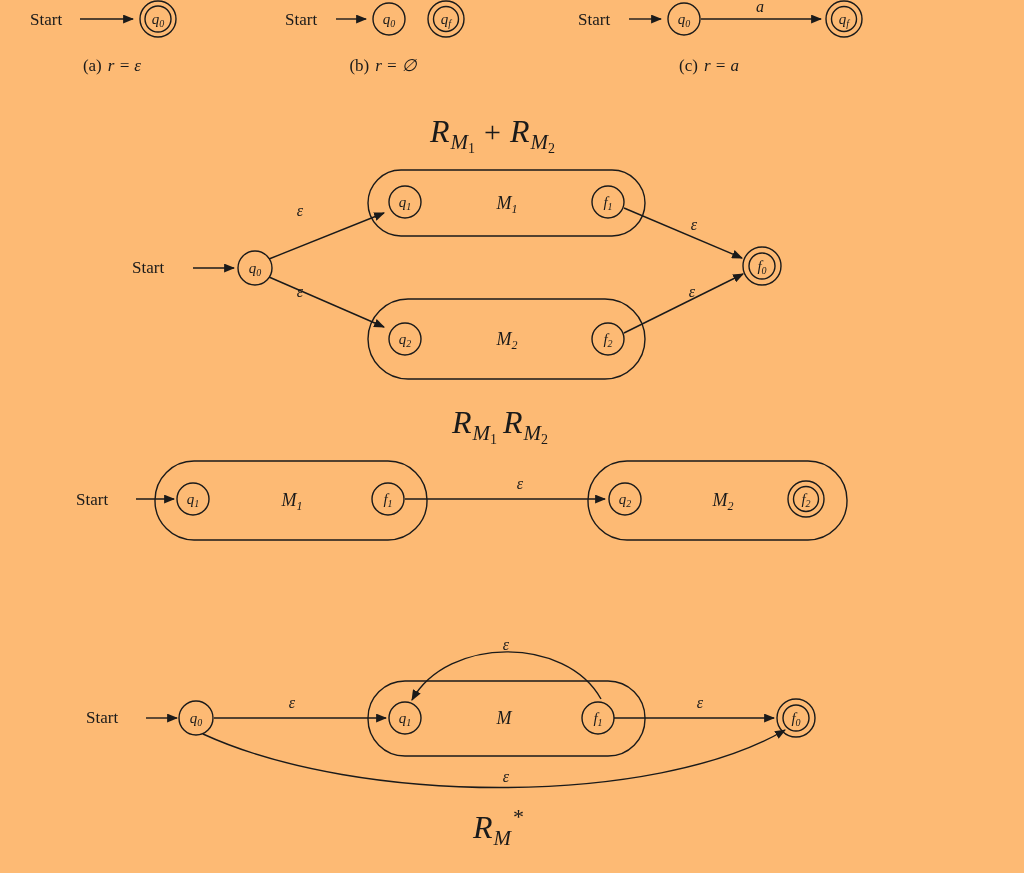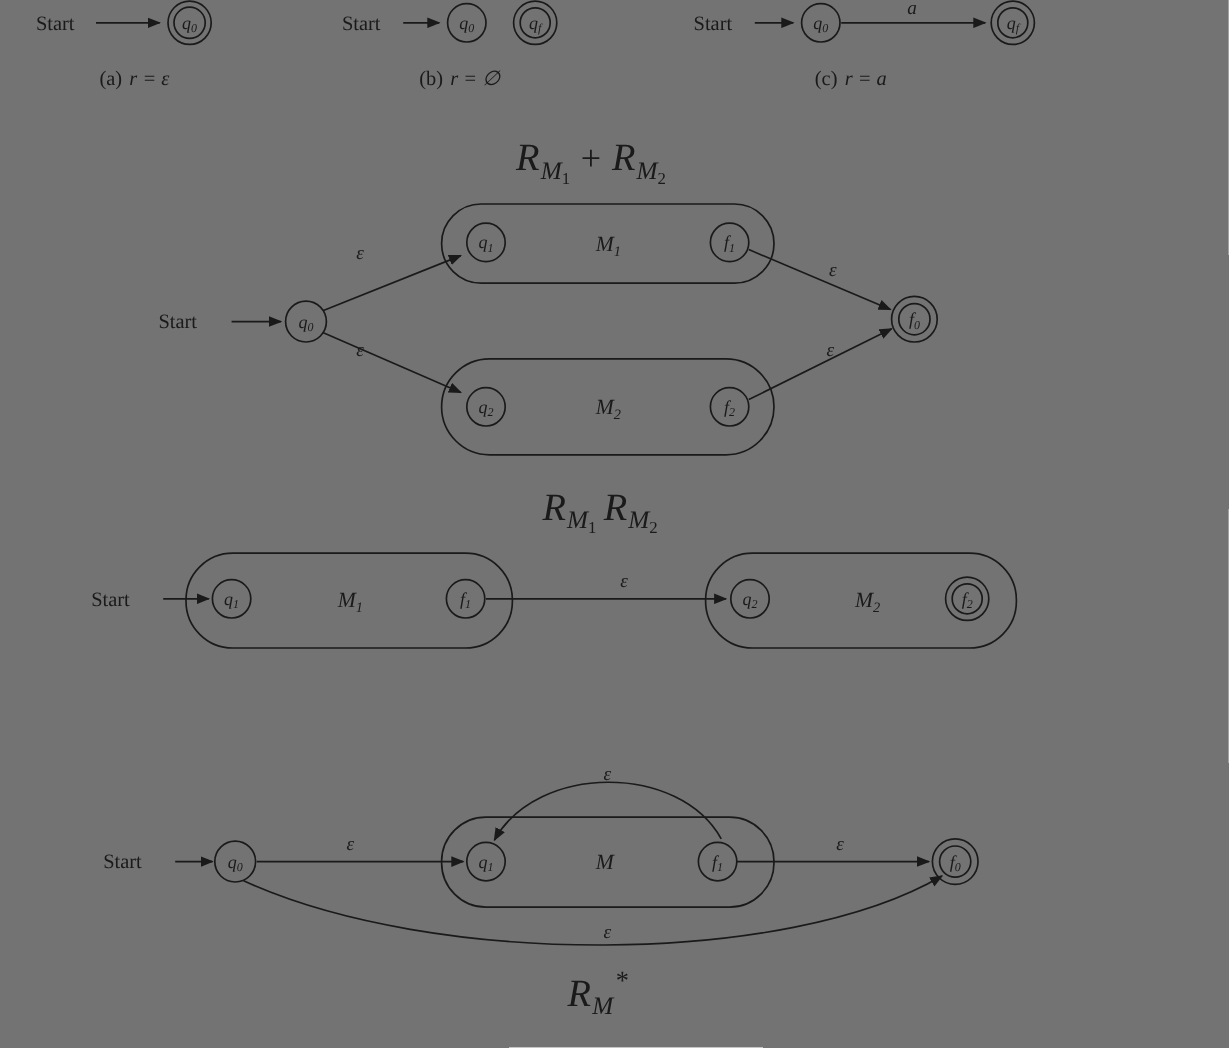--- a/index.html
+++ b/index.html
@@ -1,16 +1,16 @@
 <!DOCTYPE html>
 <html><head>
 <meta charset="utf-8">
 <style>
   html, body { margin: 0; padding: 0; background: #ffffff; }
-  .page { position: relative; width: 1024px; height: 873px; background: #737373; overflow: hidden; }
+  .page { position: relative; width: 1024px; height: 873px; background: #fdba74; overflow: hidden; }
   svg { display: block; }
   text { fill: #1a1a1a; font-family: "Liberation Serif", "DejaVu Serif", serif; }
   .lbl      { font-size: 17px; }
   .it       { font-style: italic; }
   .cap      { font-size: 17px; }
   .eps      { font-size: 16px; font-style: italic; }
   .edgelbl  { font-size: 16px; font-style: italic; }
   .node-base { font-size: 15px; font-style: italic; }
   .node-sub  { font-size: 10px; font-style: italic; }
   .mach-base { font-size: 18px; font-style: italic; }

